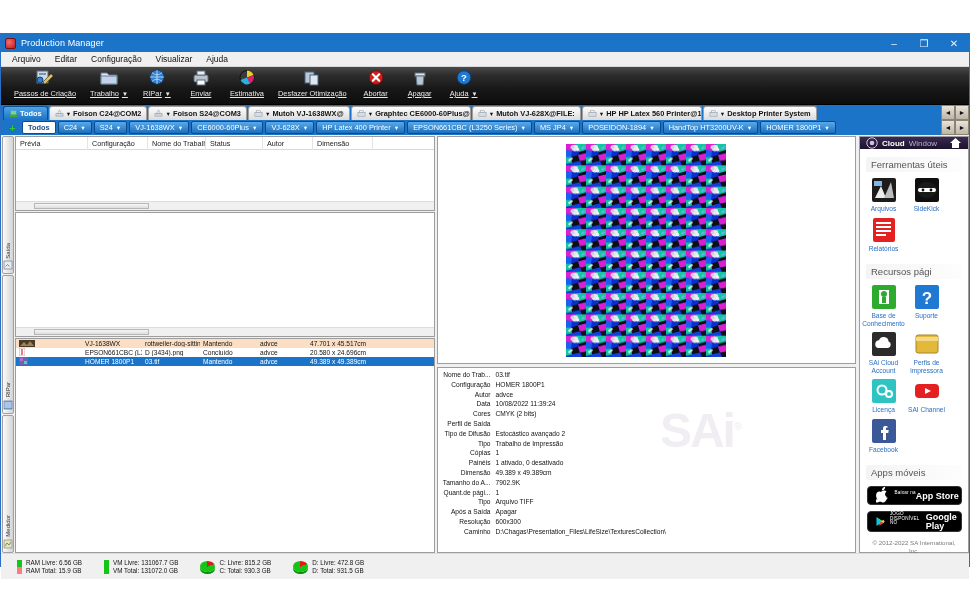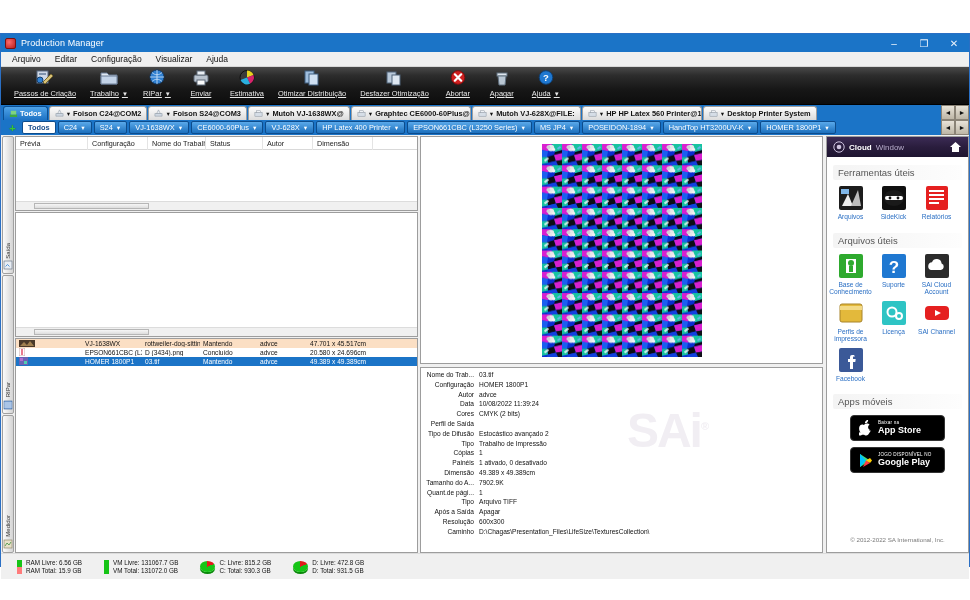--- a/index.html
+++ b/index.html
@@ -167,21 +167,21 @@
   .dvalue { color: #111; white-space: nowrap; }
   .watermark {
     position: absolute; right: 115px; top: 35px;
     font-size: 48px; font-weight: bold; color: #f1eef3; letter-spacing: -2px;
     pointer-events: none; user-select: none;
   }
   .watermark .reg { font-size: 11px; vertical-align: super; }
 
   
   .cloud {
-    width: 143px; background: #ffffff; border: 1px solid #9d9d9d;
+    width: 110px; background: #ffffff; border: 1px solid #9d9d9d;
     margin-left: 3px; margin-top: 1px; display: flex; flex-direction: column;
   }
   .cloud-head {
     height: 20px; background: linear-gradient(180deg,#3b2b55 0%,#2a1d3d 50%,#1d1430 100%);
     display: flex; align-items: center; justify-content: space-between;
     padding: 0 6px; color: #fff;
   }
   .cloud-head .ctitle { font-size: 8px; display: flex; align-items: center; gap: 4px; }
   .cloud-head .ctitle b { font-weight: bold; }
   .cloud-head .ctitle .w { color: #b9aecd; }
@@ -194,21 +194,21 @@
   .citem { width: 43px; display: flex; flex-direction: column; align-items: center; margin-bottom: 4px; }
   .citem .cicon { width: 26px; height: 26px; margin-bottom: 2px; }
   .citem .clabel {
     font-size: 6.6px; color: #2a6fc4; text-align: center; line-height: 7.5px; word-break: break-word;
   }
   .storebtn {
     width: 95px; height: 26px; margin: 3px auto; background: #000;
     border-radius: 4px; display: flex; align-items: center; gap: 5px;
     padding-left: 8px; color: #fff; border: 1px solid #333;
   }
-  .storebtn .stxt { display: flex; flex-direction: column; line-height: 1; }
+  .storebtn .stxt { display: flex; flex-direction: row; line-height: 1; }
   .storebtn .s1 { font-size: 4.6px; letter-spacing: .2px; }
   .storebtn .s2 { font-size: 9px; font-weight: bold; margin-top: 1px; }
   .copyright {
     margin-top: auto; text-align: center; font-size: 6.2px; color: #7a7a7a;
     padding: 4px 8px 8px 8px; line-height: 8px;
   }
 
   
   .statusbar {
     height: 26px; background: #f0f0f0; display: flex; align-items: center;
@@ -291,29 +291,20 @@
     <div class="tool">
       <span class="ic">
         <svg width="20" height="20" viewBox="0 0 20 20">
             <circle cx="10" cy="9.5" r="7" fill="#3a3a3a" stroke="#101010"></circle>
             <path d="M10 9.5 L10 2.5 A7 7 0 0 1 16.5 7 Z" fill="#e8d21f"></path>
             <path d="M10 9.5 L16.5 7 A7 7 0 0 1 13 15.8 Z" fill="#d7246b"></path>
             <path d="M10 9.5 L13 15.8 A7 7 0 0 1 3.5 12 Z" fill="#2ab0e0"></path>
           </svg>
       </span>
       <span class="lbl"><span>Estimativa</span></span>
-    </div>
-    <div class="tool">
-      <span class="ic">
-        <svg width="20" height="20" viewBox="0 0 20 20">
-            <rect x="3" y="3" width="9" height="12" fill="#9fbede" stroke="#3f5e80"></rect>
-            <rect x="7" y="6" width="9" height="11" fill="#cfe0f2" stroke="#3f5e80"></rect>
-          </svg>
-      </span>
-      <span class="lbl"><span>Otimizar Distribuição</span></span>
     </div>
     <div class="tool">
       <span class="ic">
         <svg width="20" height="20" viewBox="0 0 20 20">
             <rect x="3" y="4" width="9" height="11" fill="#b9c9da" stroke="#51657a"></rect>
             <rect x="8" y="7" width="8" height="10" fill="#dde7f1" stroke="#51657a"></rect>
           </svg>
       </span>
       <span class="lbl"><span>Desfazer Otimização</span></span>
     </div>
@@ -707,21 +698,21 @@
               <rect x="2" y="1" width="22" height="24" rx="2" fill="#e52020"></rect>
               <rect x="5" y="5" width="15" height="2" fill="#fff"></rect>
               <rect x="5" y="9" width="15" height="2" fill="#fff"></rect>
               <rect x="5" y="13" width="15" height="2" fill="#fff"></rect>
               <rect x="5" y="17" width="10" height="2" fill="#fff"></rect>
             </svg>
           <div class="clabel">Relatórios</div>
         </div>
       </div>
 
-      <div class="sect-title">Arquivos úteis</div>
+      <div class="sect-title">Recursos pági</div>
       <div class="grid3">
         <div class="citem">
           <svg class="cicon" viewBox="0 0 26 26">
               <rect x="1" y="1" width="24" height="24" rx="2" fill="#2eaa2e"></rect>
               <path d="M8 6 h10 v14 h-10z" fill="#fff"></path>
               <circle cx="13" cy="10" r="3" fill="#2eaa2e"></circle>
               <rect x="11" y="13" width="4" height="6" fill="#2eaa2e"></rect>
             </svg>
           <div class="clabel">Base de Conhecimento</div>
         </div>

